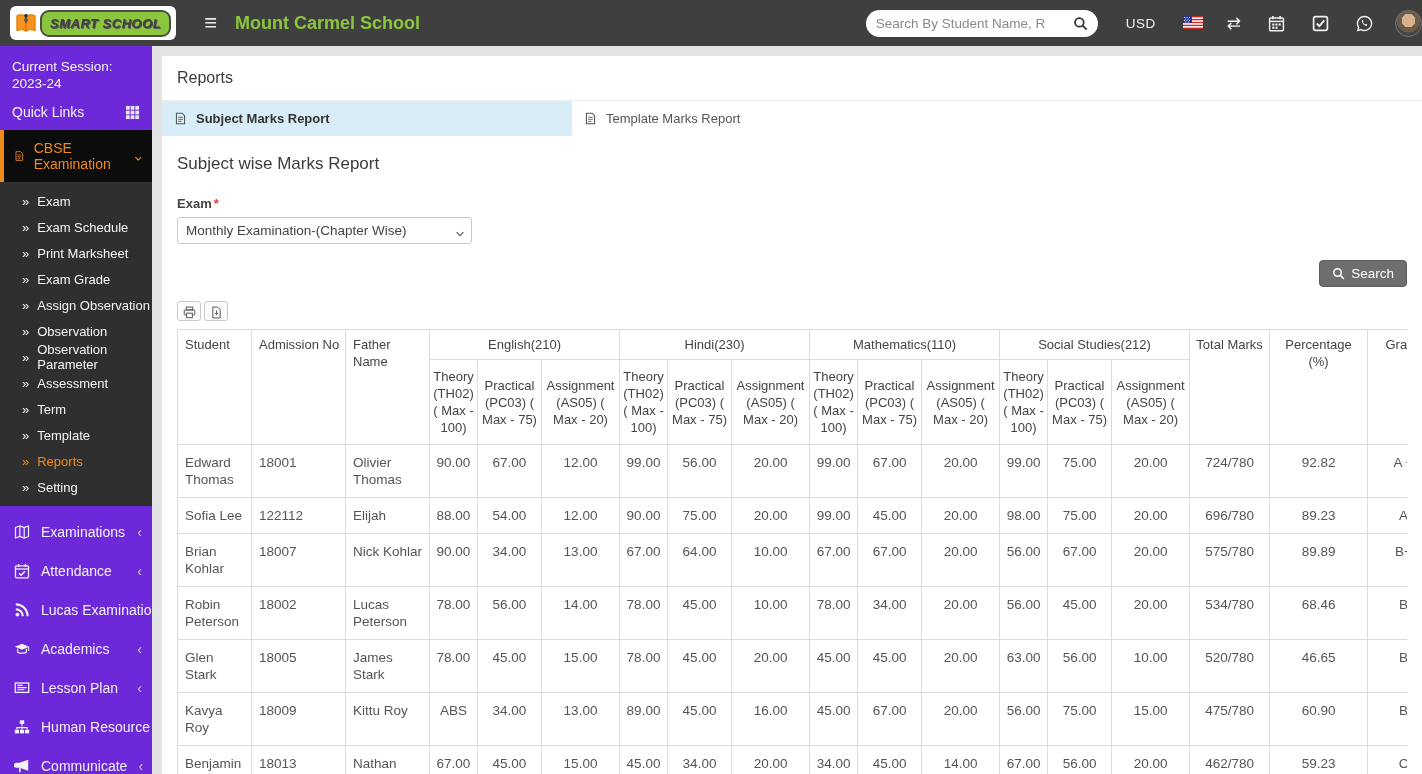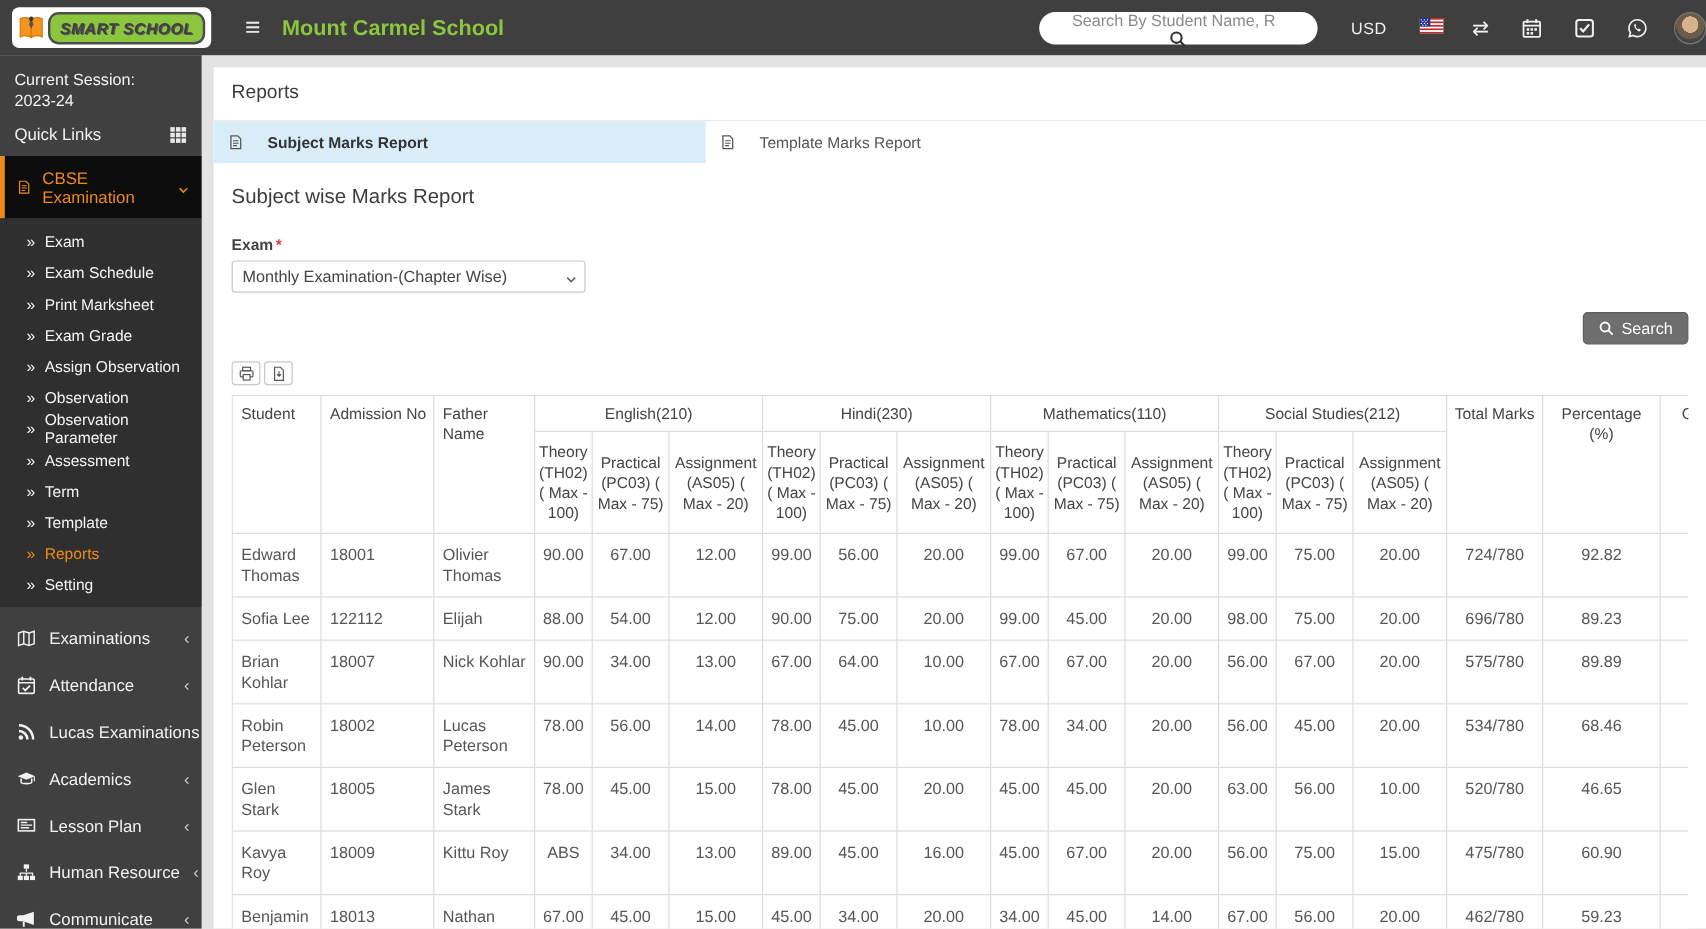--- a/index.html
+++ b/index.html
@@ -11,38 +11,38 @@
     padding:0 0 0 10px; position:relative; z-index:5; }
   .logo { background:#fff; border-radius:6px; padding:3px 5px; display:flex;
     align-items:center; gap:3px; height:34px; }
   .logo-pill { background:#8cc63e; color:#404040; font-weight:bold; font-style:italic;
     font-size:13px; letter-spacing:.5px; padding:4px 8px; border-radius:9px;
     border:2px solid #4c4c4c; text-shadow:1px 1px 0 #555; white-space:nowrap; }
   .hamburger { color:#e8e8e8; font-size:22px; margin:0 18px 0 28px; cursor:pointer; }
   .school-name { color:#8cc63e; font-size:18px; font-weight:bold; }
   .top-spacer { flex:1; }
   .searchpill { background:#fff; border-radius:14px; height:27px; width:232px;
-    display:flex; align-items:center; padding:0 10px; margin-right:28px;flex-direction:column; }
+    display:flex; align-items:center; padding:0 10px; margin-right:28px; }
   .searchpill input { border:none; outline:none; flex:1; font-size:13.5px; color:#444;
     font-family:"Liberation Sans", sans-serif; }
   .searchpill input::placeholder { color:#8a8a8a; }
   .searchpill .sicon { color:#333; width:15px; height:15px; display:inline-block; }
   .top-icons { display:flex; align-items:center; gap:27px; color:#f0f0f0; }
   .top-icons .cur { font-size:13.5px; letter-spacing:.5px; }
   .hicon { width:17px; height:17px; display:inline-block; color:#f0f0f0; }
   .hchar { font-size:17px; color:#f0f0f0; }
   .avatar { width:27px; height:27px; border-radius:50%; margin-left:22px;
     background:radial-gradient(circle at 50% 38%, #d9b08c 0 34%, #6b5b4a 35% 60%, #454545 61%);
     border:1px solid #777; flex:none; }
 
   
   .frame { display:flex; height:728px; }
 
   
-  .sidebar { width:168px; background:#404040; color:#eee; flex:none; overflow:hidden; }
+  .sidebar { width:152px; background:#6d28d9; color:#eee; flex:none; overflow:hidden; }
   .session { padding:12px 12px 4px; font-size:13.5px; line-height:17px; color:#f2f2f2; }
   .quicklinks { display:flex; align-items:center; justify-content:space-between;
     padding:8px 12px 10px; font-size:14px; color:#f2f2f2; cursor:pointer; }
   .quicklinks .qicon { width:15px; height:15px; color:#e8e8e8; }
   .module-head { background:#0c0c0c; border-left:4px solid #ef8b1a; color:#ef8b1a;
     display:flex; align-items:center; gap:9px; padding:10px 10px; font-size:14px;
     cursor:pointer; }
   .module-head .ficon { width:14px; height:14px; color:#ef8b1a; }
   .module-head .chev { margin-left:auto; width:11px; height:11px; color:#ef8b1a; }
   .submenu { list-style:none; background:#2f2f2f; padding:6px 0; }
@@ -55,21 +55,21 @@
     height:39px; font-size:14px; color:#f2f2f2; cursor:pointer; }
   .mod .micon { width:16px; height:16px; color:#f2f2f2; flex:none; }
   .mod .lbl { white-space:nowrap; }
   .mod .chev { margin-left:auto; color:#ccc; font-size:14px; }
 
   
   .main { flex:1; padding:10px 0 0 10px; overflow:hidden; }
   .panel { background:#fff; width:100%; height:100%; overflow:hidden; }
   .page-title { font-size:16px; color:#3c3c3c; padding:13px 15px; border-bottom:1px solid #ececec; }
   .tabs { display:flex; }
-  .tab { width:410px; display:flex; align-items:center; gap:20px; padding:10px 12px;
+  .tab { width:410px; display:flex; align-items:center; gap:9px; padding:10px 12px;
     font-size:13px; color:#555; cursor:pointer; }
   .tab .ticon { width:13px; height:13px; color:#555; flex:none; }
   .tab.active { background:#d9edf8; color:#333; font-weight:bold; }
   .section { padding:18px 15px 0; }
   .section-title { font-size:17px; color:#3c3c3c; margin-bottom:22px; }
   .field label { font-size:13px; font-weight:bold; color:#444; display:block; margin-bottom:6px; }
   .req { color:#e04040; font-style:normal; margin-left:2px; }
   .select-wrap { position:relative; width:295px; }
   .select-wrap select { width:100%; height:27px; border:1px solid #c8c8c8; border-radius:3px;
     font-size:13.5px; color:#444; padding:0 22px 0 8px; appearance:none; -webkit-appearance:none;

